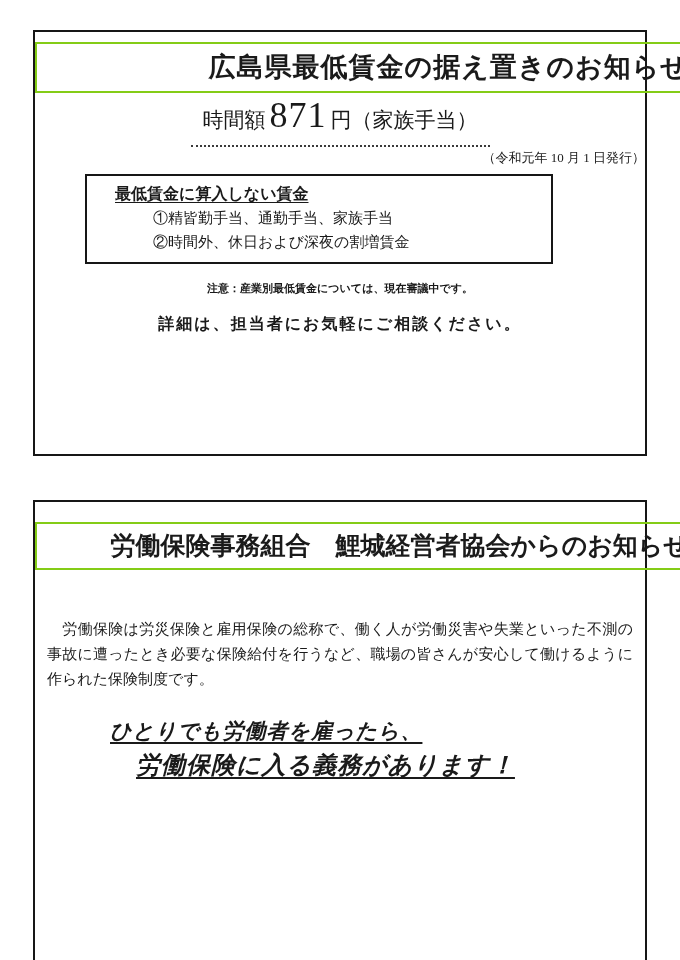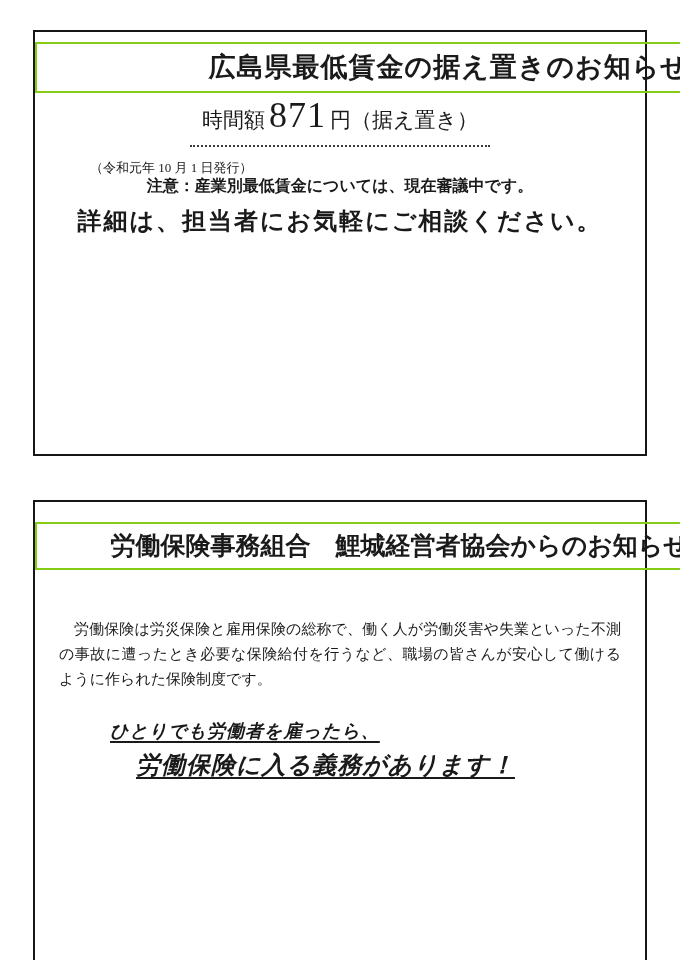--- a/index.html
+++ b/index.html
@@ -33,80 +33,85 @@
 
   .wage-line{text-align:center;margin-top:2px;line-height:40px;}
   .wage-inner{
     display:inline-block;border-bottom:2px dotted #3a3a3a;
     padding:0 12px 3px;white-space:nowrap;
   }
   .wage-label,.wage-unit{font-size:21px;}
   .wage-amount{font-size:36px;letter-spacing:1px;padding:0 4px;}
 
   .issue-date{
-    text-align:left;font-size:13px;margin-top:12px;padding-left:55px;
+    text-align:right;font-size:13px;margin-top:2px;padding-left:55px;
     line-height:17px;
   }
 
   .excl-box{
     margin:8px 0 0 50px;width:468px;box-sizing:border-box;
     border:2px solid #161616;padding:6px 0 8px 28px;
   }
   .excl-head{
     font-family:"Liberation Sans","DejaVu Sans",sans-serif;
     font-weight:bold;font-size:16px;line-height:24px;
     text-decoration:underline;text-underline-offset:3px;
   }
   .excl-item{font-size:15px;line-height:24px;margin-left:38px;}
 
   .advice{margin-top:16px;}
 
   .note-line{
-    text-align:center;
+    text-align:center;margin-top:15px;
     font-family:"Liberation Sans","DejaVu Sans",sans-serif;
-    font-weight:bold;font-size:16px;line-height:19px;
+    font-weight:bold;font-size:11px;line-height:19px;
   }
   .closing-line{
     text-align:center;margin-top:10px;
     font-family:"Liberation Sans","DejaVu Sans",sans-serif;
-    font-weight:bold;font-size:24px;letter-spacing:2px;line-height:32px;
+    font-weight:bold;font-size:16px;letter-spacing:2px;line-height:32px;
   }
 
   .body2{margin-top:47px;}
-  .body2 p{margin:12px;}
+  .body2 p{margin:0;}
 
   .slogan{
     font-family:"Liberation Sans","DejaVu Sans",sans-serif;
     font-weight:bold;font-style:italic;
   }
   .slogan-1{
-    margin:26px 0 0 75px;font-size:18px;letter-spacing:1px;line-height:26px;
+    margin:26px 0 0 75px;font-size:21px;letter-spacing:1px;line-height:26px;
     text-decoration:underline;text-decoration-thickness:2px;text-underline-offset:4px;
   }
   .slogan-2{
     margin:7px 0 0 101px;font-size:24px;letter-spacing:1px;line-height:28px;
     text-decoration:underline;text-decoration-thickness:2px;text-underline-offset:4px;
   }
 </style>
 </head>
 <body>
 
 <section class="panel panel-1">
 
   <div class="head-box">
     <span>広島県最低賃金の据え置きのお知らせ</span>
   </div>
 
 
   <div class="wage-line">
-    <span class="wage-inner"><span class="wage-label">時間額</span><span class="wage-amount">871</span><span class="wage-unit">円（据え置き）</span></span>
+    <span class="wage-inner"><span class="wage-label">時間額</span><span class="wage-amount">871</span><span class="wage-unit">円（家族手当）</span></span>
   </div>
 
   <div class="issue-date">（令和元年 10 月 1 日発行）</div>
 
+  <div class="excl-box">
+    <div class="excl-head">最低賃金に算入しない賃金</div>
+    <div class="excl-item">①精皆勤手当、通勤手当、家族手当</div>
+    <div class="excl-item">②時間外、休日および深夜の割増賃金</div>
+  </div>
 
 
   <div class="note-line">注意：産業別最低賃金については、現在審議中です。</div>
 
   <div class="closing-line">詳細は、担当者にお気軽にご相談ください。</div>
 
 </section>
 
 <section class="panel panel-2">
 

